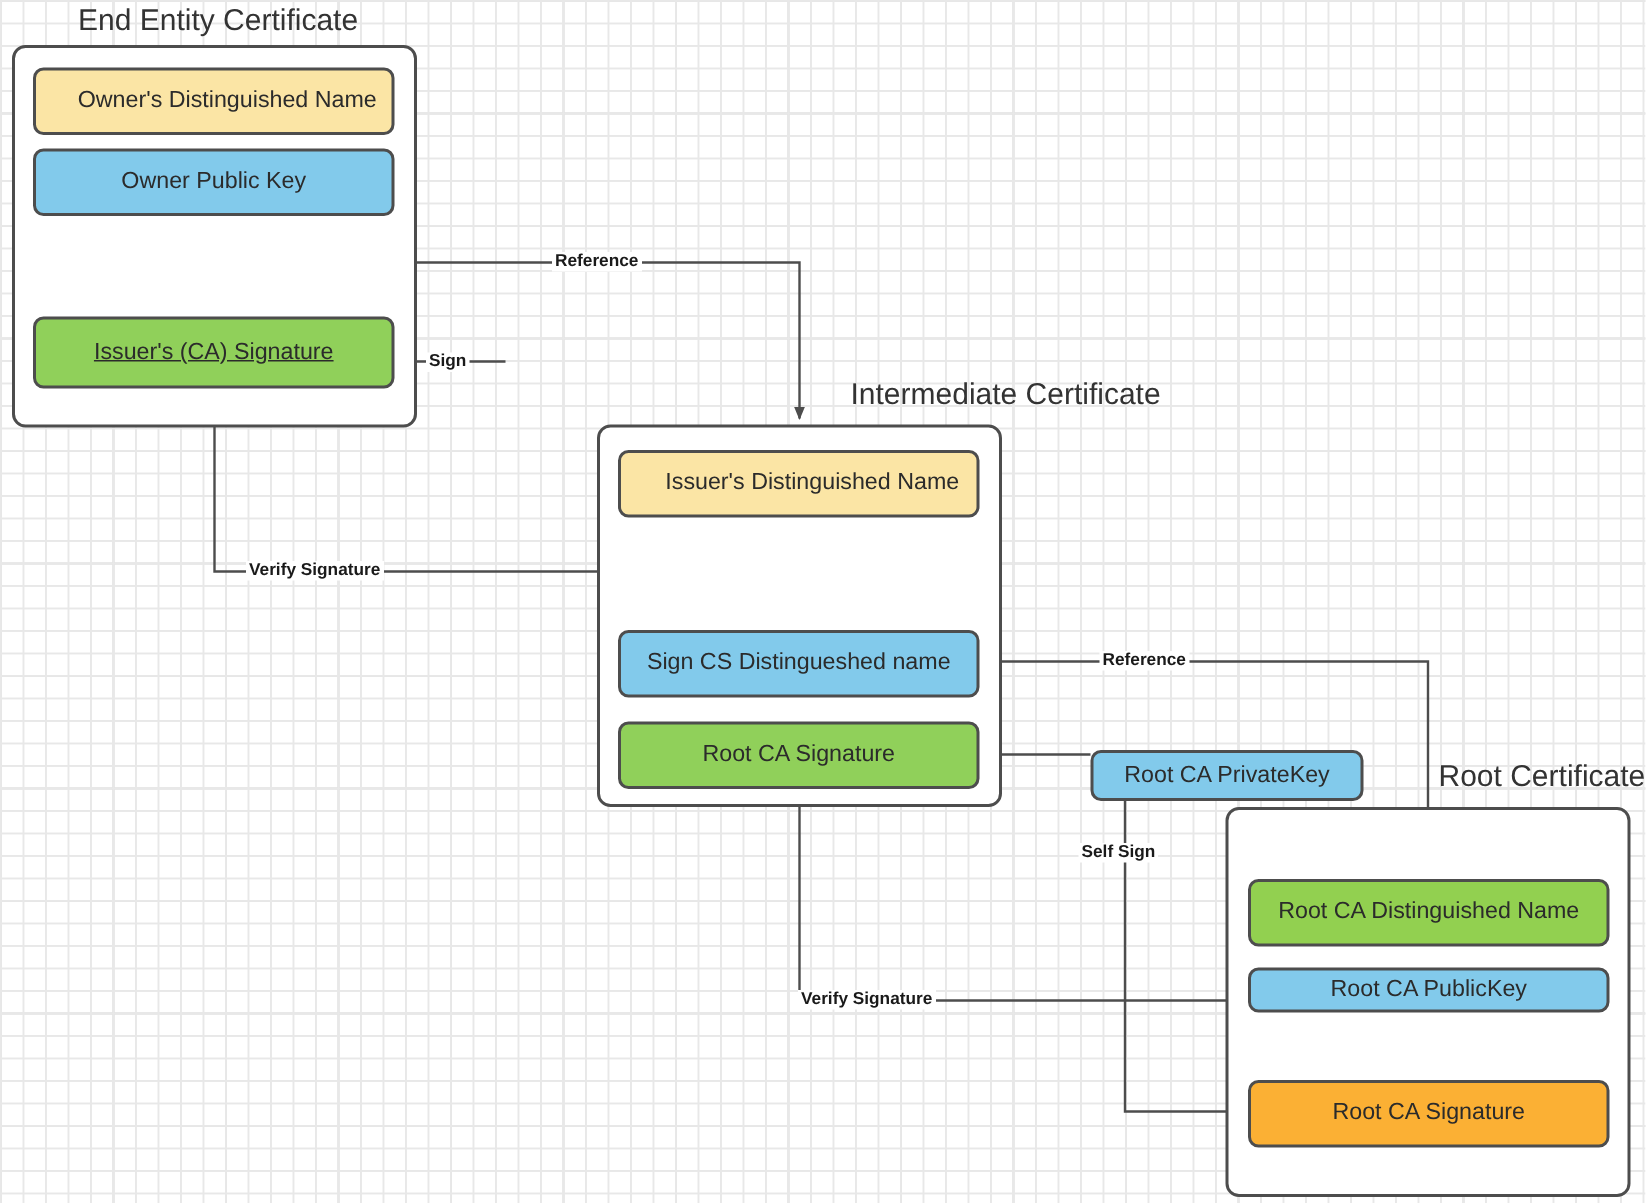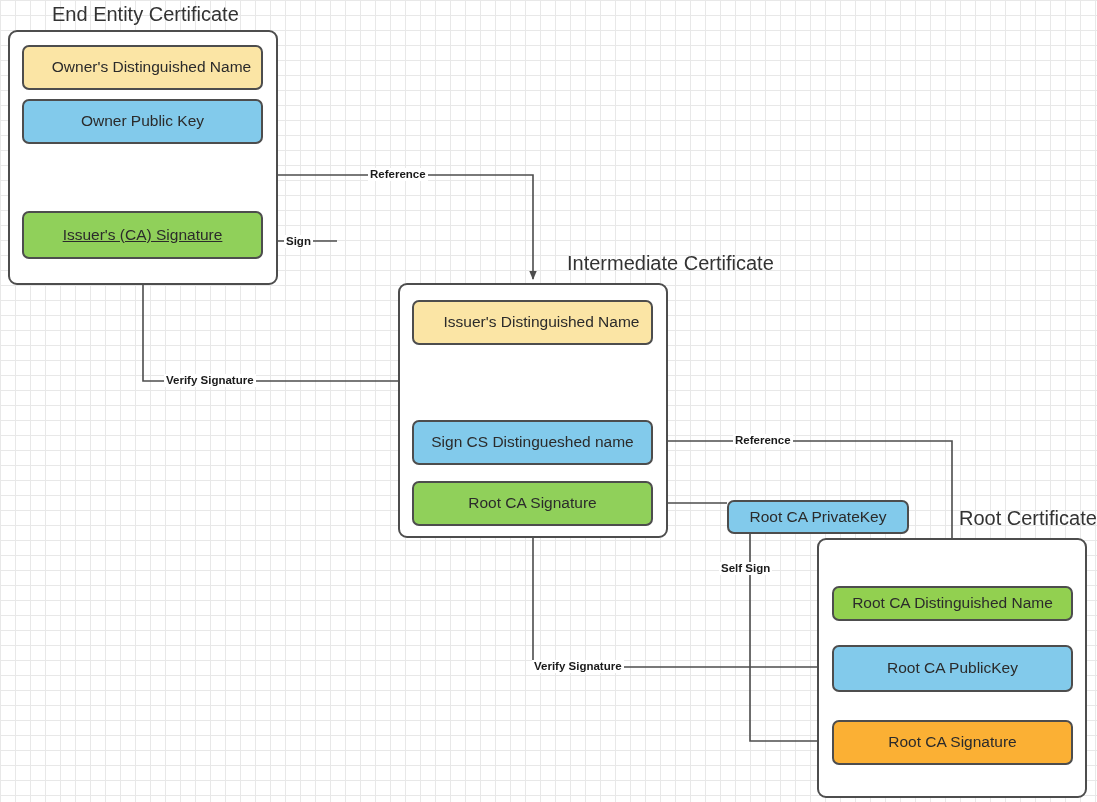--- a/index.html
+++ b/index.html
@@ -128,24 +128,24 @@
   <div class="cert-row fill-green" style="left:412px; top:481px; width:241px; height:45px;">
     <span>Root CA Signature</span>
   </div>
 
   <div class="cert-row fill-blue" style="left:727px; top:487px; width:182px; height:34px;margin-top:13px;">
     <span>Root CA PrivateKey</span>
   </div>
 
   <div class="group-title" style="left:959px; top:507px;">Root Certificate</div>
   <div class="container-box" style="left:817px; top:538px; width:270px; height:260px;"></div>
-  <div class="cert-row fill-green2" style="left:832px; top:586px; width:241px; height:35px;align-items:center;">
+  <div class="cert-row fill-green2" style="left:832px; top:586px; width:241px; height:45px;align-items:center;">
     <span>Root CA Distinguished Name</span>
   </div>
-  <div class="cert-row fill-blue" style="left:832px; top:645px; width:241px; height:47px;">
+  <div class="cert-row fill-blue" style="left:832px; top:645px; width:241px; height:30px;">
     <span>Root CA PublicKey</span>
   </div>
   <div class="cert-row fill-orange" style="left:832px; top:720px; width:241px; height:45px;">
     <span>Root CA Signature</span>
   </div>
 
   <div class="edge-label" style="left:368px; top:168px;">Reference</div>
   <div class="edge-label" style="left:284px; top:235px;">Sign</div>
   <div class="edge-label" style="left:164px; top:374px;">Verify Signature</div>
   <div class="edge-label" style="left:733px; top:434px;">Reference</div>

